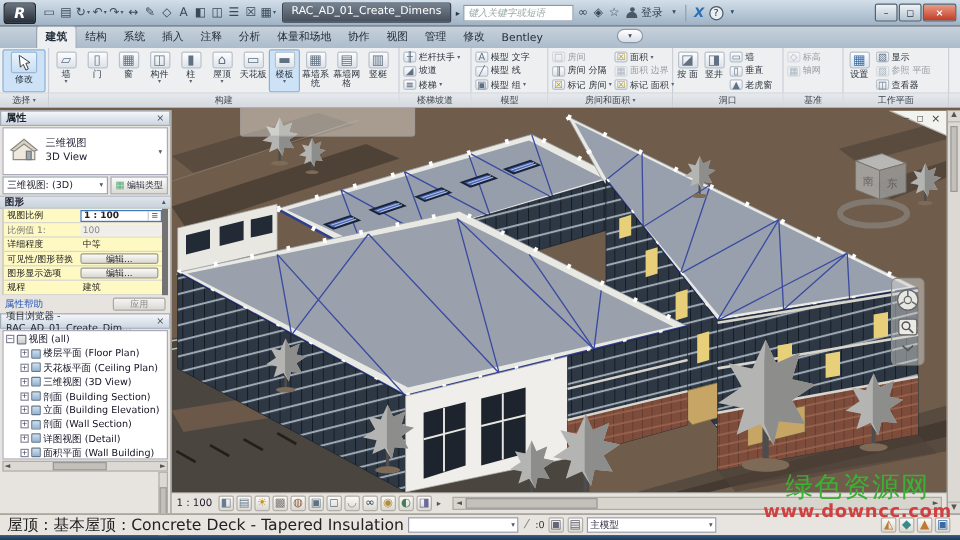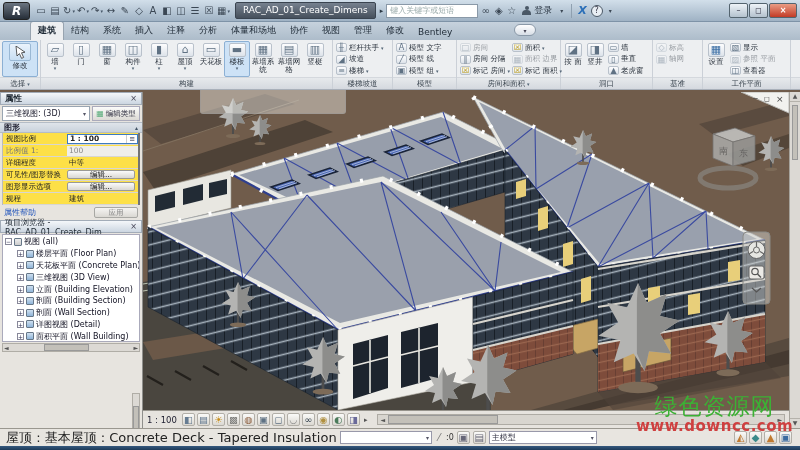--- a/index.html
+++ b/index.html
@@ -7,21 +7,21 @@
 body{position:relative;overflow:hidden;font-family:"DejaVu Sans","Liberation Sans",sans-serif;background:#705c4b;font-size:9px;color:#222}
 
 
 .titlebar{position:absolute;left:0;top:0;width:800px;height:22px;background:linear-gradient(#d2dfea,#9fb2c4);border-bottom:1px solid #7e93a7;display:flex;align-items:center;gap:1px;padding:0 3px;z-index:30}
 .appbtn{width:27px;height:18px;background:linear-gradient(#6a7480,#262e38);border:1px solid #222;border-radius:3px;color:#fff;font-weight:bold;font-size:12px;font-style:italic;display:flex;align-items:center;justify-content:center;margin-right:3px}
 .qaticon{height:15px;min-width:14px;display:flex;align-items:center;justify-content:center;font-size:10px;color:#3b4754;padding:0 1px}
 .qaticon.arrow::after{content:"▾";font-size:5px;margin-left:1px;color:#456}
 .doctitle{background:linear-gradient(#76818f,#46505c);border:1px solid #3a4450;color:#fff;font-size:9px;padding:2px 7px 3px;border-radius:2px;margin:0 3px;white-space:nowrap}
 .titflyout{color:#2c3844;font-size:7px;margin-right:2px}
 .searchbox{width:92px;height:14px;background:#fff;border:1px solid #8a99a8;display:flex;align-items:center;padding:0 3px;overflow:hidden}
-.searchbox span{font-size:8px;color:#9aa;white-space:nowrap}
+.searchbox span{font-size:8px;font-style:italic;color:#9aa;white-space:nowrap}
 .tbico{height:15px;min-width:13px;display:flex;align-items:center;justify-content:center;font-size:10px;color:#3b4754}
 .login{font-size:9px;color:#2b3744;margin:16px 2px;white-space:nowrap}
 .person{width:9px;height:10px;position:relative;margin-left:3px}
 .person::before{content:"";position:absolute;left:2.5px;top:0;width:4px;height:4px;border-radius:50%;background:#4a5866}
 .person::after{content:"";position:absolute;left:0;top:4.5px;width:9px;height:5px;border-radius:4px 4px 0 0;background:#4a5866}
 .xchg{font-weight:bold;font-style:italic;color:#2b6fb8;font-size:11px;margin:0 3px}
 .helpbtn{width:12px;height:12px;border:1px solid #4a5866;border-radius:50%;display:flex;align-items:center;justify-content:center;font-size:8px;color:#334;background:#e8eef4}
 .winbtns{margin-left:auto;display:flex}
 .winbtn{width:19px;height:15px;border:1px solid #54646f;border-radius:2px;background:linear-gradient(#eef3f8,#b4c2ce);display:flex;align-items:center;justify-content:center;font-size:8px;color:#334;margin-left:1px}
 .winbtn.close{background:linear-gradient(#ea9c84,#c23b26);color:#fff;width:28px;font-weight:bold}
@@ -58,21 +58,21 @@
 .palhdr .hx{margin-left:auto;font-size:8px;color:#445;font-weight:normal}
 .preview{height:40px;background:#fff;border:1px solid #aab;margin:1px 2px;display:flex;align-items:center;gap:5px;padding:0 4px}
 .pvtxt{font-size:8.5px;color:#223;line-height:1.25}
 .pvdn{margin-left:auto;font-size:6px;color:#556}
 .typerow{display:flex;gap:2px;margin:1px 2px;height:15px}
 .typesel{flex:1;background:#fff;border:1px solid #99a5b2;display:flex;align-items:center;font-size:8px;padding:0 3px;color:#223}
 .typesel .dn{margin-left:auto;font-size:6px;color:#556}
 .edittype{width:48px;border:1px solid #aab;background:linear-gradient(#fbfbfa,#dcdad5);display:flex;align-items:center;justify-content:center;gap:2px;font-size:7.5px;color:#334}
 .sechdr{height:11px;background:linear-gradient(#dfe4ea,#c9d2dc);border-top:1px solid #b4bcc6;border-bottom:1px solid #b4bcc6;display:flex;align-items:center;padding:0 4px;font-size:8px;font-weight:bold;color:#223}
 .sechdr .ar{margin-left:auto;font-size:6px;color:#456}
-.pgrid{margin:0 2px;border-left:1px solid #bbb;border-right:2px solid #737373;background:#fde047}
+.pgrid{margin:0 2px;border-left:1px solid #bbb;border-right:5px solid #737373;background:#fef9c3}
 .prow{display:flex;height:12px;border-bottom:1px solid #d8d6d1;align-items:center}
 .plabel{width:64px;padding-left:3px;font-size:7.5px;color:#222;white-space:nowrap;overflow:hidden}
 .pval{flex:1;font-size:7.5px;color:#222;padding:0 2px;white-space:nowrap;overflow:hidden;height:10px;display:flex;align-items:center}
 .kind-edit .pval{background:#fff;border:1px solid #3d7bbf;font-weight:bold}
 .kind-edit .pval::after{content:"≡";margin-left:auto;font-size:7px;color:#667;border-left:1px solid #ccc;padding-left:2px}
 .kind-dis .pval{color:#888;background:#efeeea}
 .kind-dis .plabel{color:#777}
 .kind-btn .pval{background:linear-gradient(#fbfbfa,#d9d7d2);border:1px solid #9a9a96;border-radius:2px;justify-content:center;margin-right:3px;height:9px}
 .pfoot{display:flex;align-items:center;padding:2px 4px;height:15px}
 .plink{color:#2255bb;font-size:8px}
@@ -418,20 +418,31 @@
     </div>
 </div>
 
 <div class="dock">
 
   <div>
     <div class="palhdr">
         <span>属性</span>
         <span class="hx">×</span>
       </div>
+    <div class="preview">
+      <span>
+        <svg width="26" height="26" viewBox="0 0 26 26">
+            <path d="M4,12 L13,5 L22,12 L22,21 L4,21 Z" fill="#efe9dd" stroke="#8a8a86"></path>
+            <path d="M2,13 L13,4 L24,13 L21,14 L13,8 L5,14 Z" fill="#d8d0c0" stroke="#8a8a86"></path>
+            <rect x="15" y="14" width="4" height="7" fill="#9aa6b2" stroke="#777"></rect>
+          </svg>
+      </span>
+      <span class="pvtxt"><span>三维视图</span><br><span>3D View</span></span>
+      <span class="pvdn">▾</span>
+    </div>
     <div class="typerow">
       <div class="typesel">
           <span>三维视图: (3D)</span>
           <span class="dn">▾</span>
         </div>
       <div class="edittype">
           <span style="font-size:8px;color:#5a7">▦</span>
           <span>编辑类型</span>
         </div>
     </div>
@@ -485,36 +496,36 @@
           <span>视图 (all)</span>
         </div>
         <div class="titem">
           <span class="tw"></span>
           <span class="tico"></span>
           <span>楼层平面 (Floor Plan)</span>
         </div>
         <div class="titem">
           <span class="tw"></span>
           <span class="tico"></span>
-          <span>天花板平面 (Concrete Plan)</span>
+          <span>天花板平面 (Ceiling Plan)</span>
         </div>
         <div class="titem">
           <span class="tw"></span>
           <span class="tico"></span>
           <span>三维视图 (3D View)</span>
         </div>
         <div class="titem">
           <span class="tw"></span>
           <span class="tico"></span>
+          <span>剖面 (Building Section)</span>
+        </div>
+        <div class="titem">
+          <span class="tw"></span>
+          <span class="tico"></span>
           <span>立面 (Building Elevation)</span>
-        </div>
-        <div class="titem">
-          <span class="tw"></span>
-          <span class="tico"></span>
-          <span>剖面 (Building Section)</span>
         </div>
         <div class="titem">
           <span class="tw"></span>
           <span class="tico"></span>
           <span>剖面 (Wall Section)</span>
         </div>
         <div class="titem">
           <span class="tw"></span>
           <span class="tico"></span>
           <span>详图视图 (Detail)</span>

